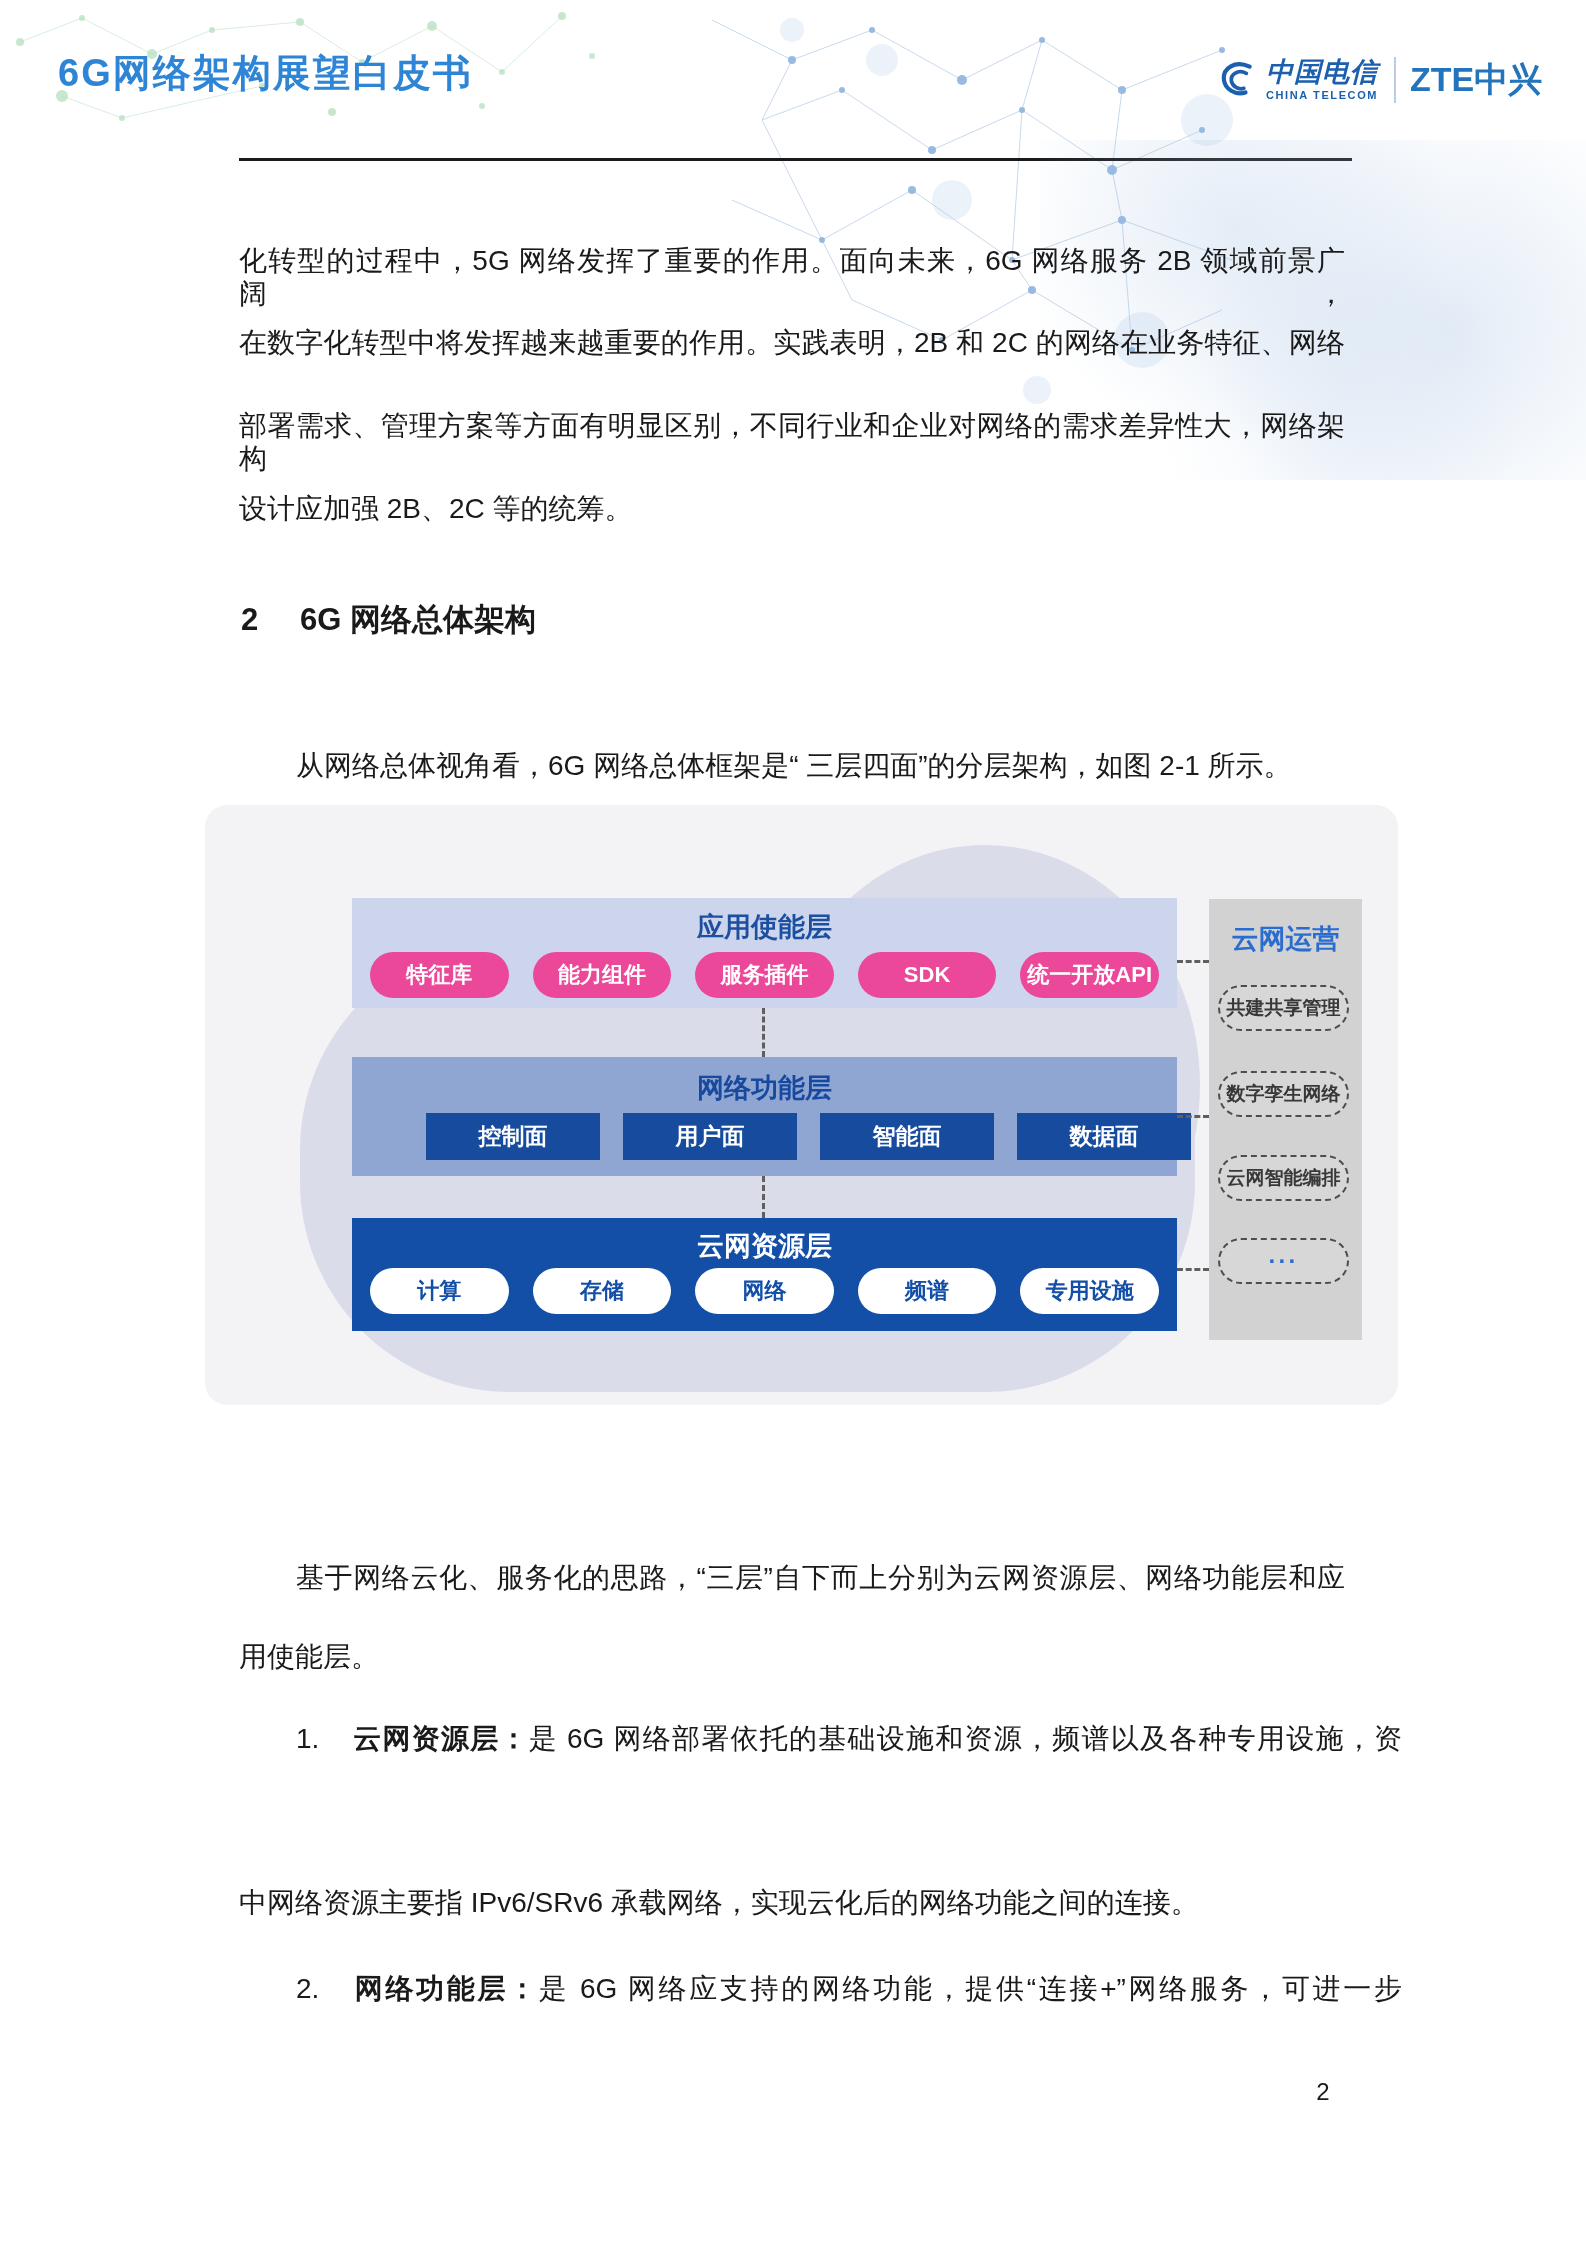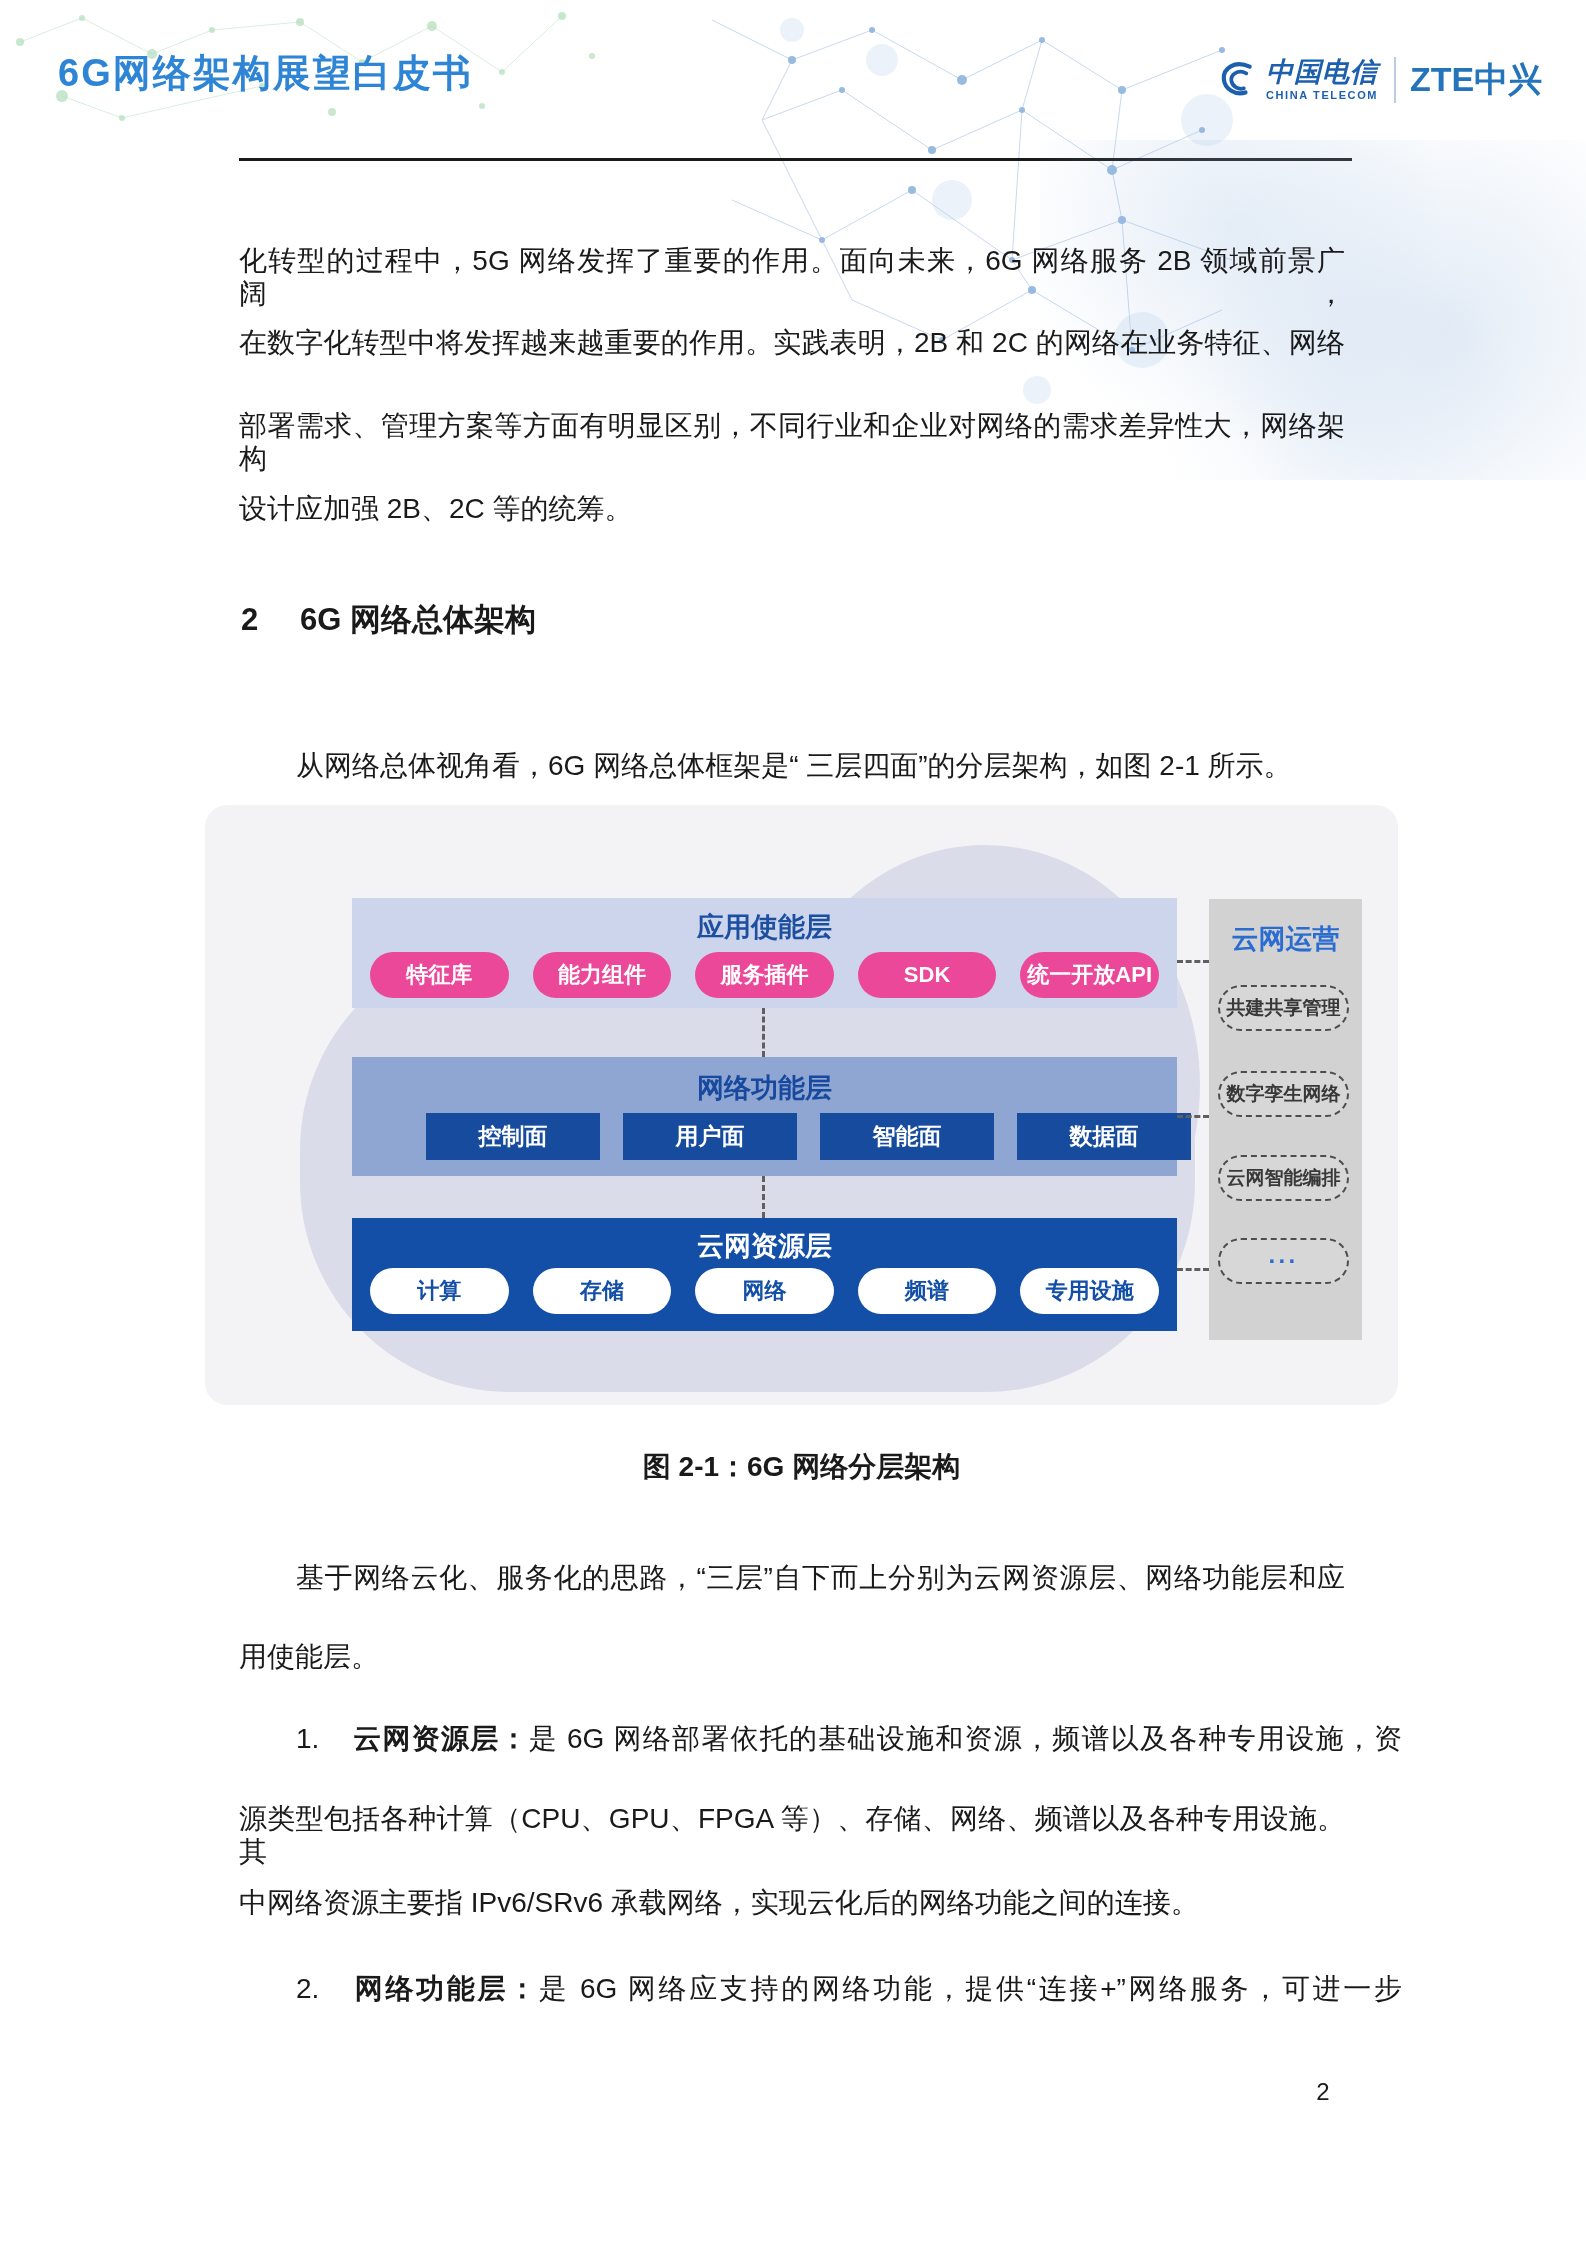--- a/index.html
+++ b/index.html
@@ -224,26 +224,24 @@
 
     <div class="ops">
       <div class="ops-title">云网运营</div>
       <div class="ops-item o1">共建共享管理</div>
       <div class="ops-item o2">数字孪生网络</div>
       <div class="ops-item o3">云网智能编排</div>
       <div class="ops-item o4">···</div>
     </div>
   </figure>
 
-  <div class="caption">图 2-1：6G 网络分层架构</div>
 
   <p class="bline just indent" style="top:1533px">基于网络云化、服务化的思路，“三层”自下而上分别为云网资源层、网络功能层和应</p>
   <p class="bline" style="top:1612px">用使能层。</p>
 
   <p class="bline just lead" style="top:1694px"><span class="num">1.</span><b>云网资源层：</b><span>是 6G 网络部署依托的基础设施和资源，频谱以及各种专用设施，资</span></p>
-  <p class="bline just" style="top:1774px">源类型包括各种计算（CPU、GPU、FPGA 等）、存储、网络、频谱以及各种专用设施。其</p>
   <p class="bline" style="top:1858px">中网络资源主要指 IPv6/SRv6 承载网络，实现云化后的网络功能之间的连接。</p>
 
   <p class="bline just lead" style="top:1944px"><span class="num">2.</span><b>网络功能层：</b><span>是 6G 网络应支持的网络功能，提供“连接+”网络服务，可进一步</span></p>
 
   <div class="pagenum">2</div>
 
 </div>
 
 </body></html>

